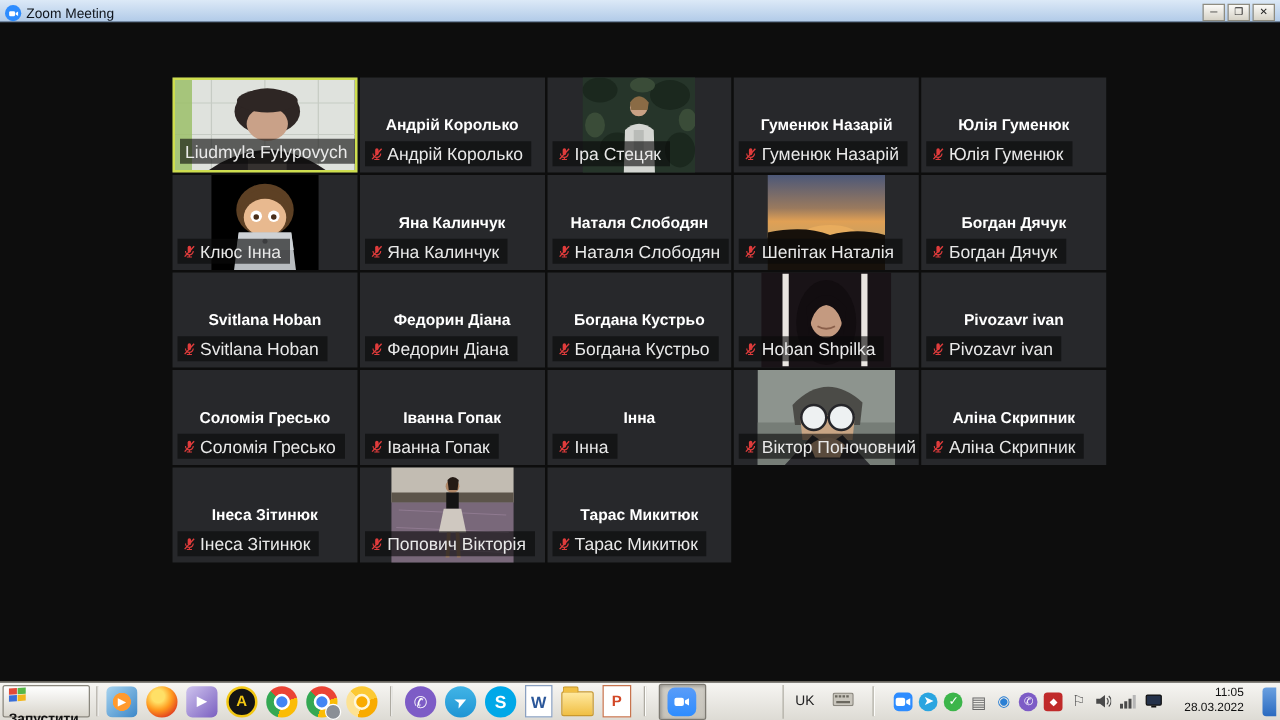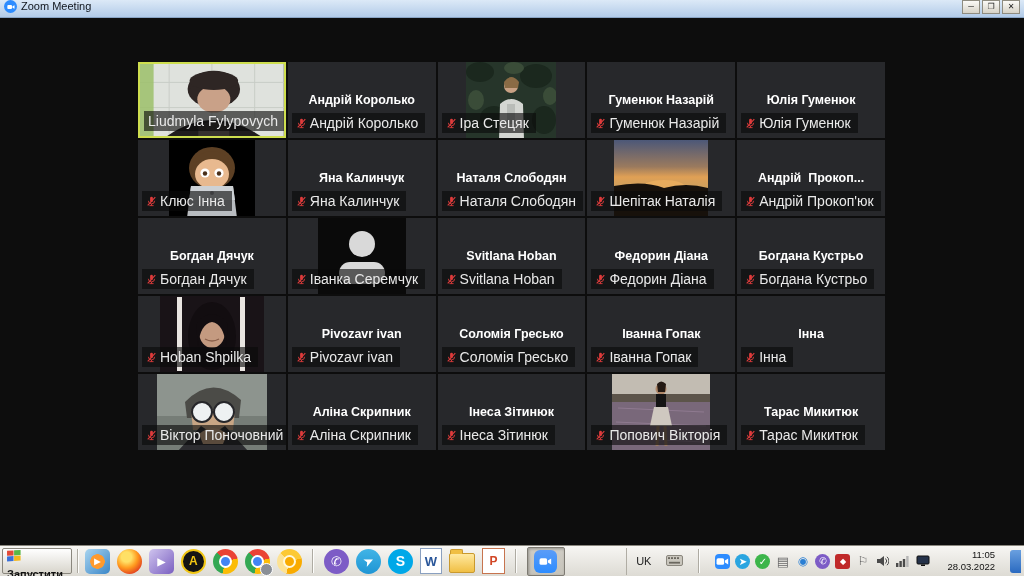--- a/index.html
+++ b/index.html
@@ -1,20 +1,20 @@
 <!DOCTYPE html>
 <html><head>
 <meta charset="utf-8">
 <style>
   html,body{margin:0;padding:0;background:#000;}
   body{width:1024px;height:576px;overflow:hidden;font-family:"Liberation Sans",sans-serif;position:relative;}
   .window{position:absolute;inset:0;}
 
   
-  .titlebar{position:absolute;top:0;left:0;right:0;height:18px;background:linear-gradient(#dcE9f7,#b2cbe8);border-bottom:1px solid #89a4c4;display:flex;align-items:flex-start;padding:0 4px;gap:4px;box-sizing:border-box;}
+  .titlebar{position:absolute;top:0;left:0;right:0;height:18px;background:linear-gradient(#dcE9f7,#b2cbe8);border-bottom:1px solid #89a4c4;display:flex;align-items:flex-end;padding:0 4px;gap:4px;box-sizing:border-box;}
   .app-ico{width:13px;height:13px;border-radius:50%;background:#2d8cff;display:flex;align-items:center;justify-content:center;flex:0 0 auto;}
   .title{font-size:11px;color:#10151c;}
   .winbtns{margin-left:auto;display:flex;gap:2px;}
   .wb{width:18px;height:14px;font-size:8px;line-height:10px;padding:0;background:linear-gradient(#fbfaf7,#d6d2c6);border:1px solid #8f8c80;color:#222;font-family:inherit;}
 
   
   .meeting{position:absolute;top:18px;left:0;right:0;bottom:31px;background:#0d0d0d;}
   .toast{position:absolute;top:5px;left:50%;transform:translateX(-50%);background:#2b2b2b;color:#fff;font-weight:bold;font-size:10.5px;padding:9px 16px;border-radius:9px;white-space:nowrap;}
   .grid{position:absolute;left:138px;top:44px;width:747px;display:grid;grid-template-columns:repeat(5,1fr);gap:2px;}
   .tile{position:relative;height:76px;background:#27282b;overflow:hidden;box-sizing:border-box;}
@@ -255,62 +255,30 @@
               <rect x="6" y="1" width="4" height="8" rx="2" fill="#e03c3c"></rect>
               <path d="M3.5 7a4.5 4.5 0 0 0 9 0" stroke="#e03c3c" fill="none" stroke-width="1.3"></path>
               <line x1="8" y1="11.5" x2="8" y2="14" stroke="#e03c3c" stroke-width="1.3"></line>
               <line x1="5" y1="14" x2="11" y2="14" stroke="#e03c3c" stroke-width="1.3"></line>
               <line x1="2.5" y1="13.5" x2="13.5" y2="1.5" stroke="#e03c3c" stroke-width="1.6"></line>
             </svg>
             <span>Шепітак Наталія</span>
           </div>
         </div>
         <div class="tile">
-          <div class="center-name">Андрій  Прокоп...</div>
-          <div class="plabel">
-            <svg width="11" height="11" viewBox="0 0 16 16">
-              <rect x="6" y="1" width="4" height="8" rx="2" fill="#e03c3c"></rect>
-              <path d="M3.5 7a4.5 4.5 0 0 0 9 0" stroke="#e03c3c" fill="none" stroke-width="1.3"></path>
-              <line x1="8" y1="11.5" x2="8" y2="14" stroke="#e03c3c" stroke-width="1.3"></line>
-              <line x1="5" y1="14" x2="11" y2="14" stroke="#e03c3c" stroke-width="1.3"></line>
-              <line x1="2.5" y1="13.5" x2="13.5" y2="1.5" stroke="#e03c3c" stroke-width="1.6"></line>
-            </svg>
-            <span>Андрій Прокоп'юк</span>
-          </div>
-        </div>
-        <div class="tile">
           <div class="center-name">Богдан Дячук</div>
           <div class="plabel">
             <svg width="11" height="11" viewBox="0 0 16 16">
               <rect x="6" y="1" width="4" height="8" rx="2" fill="#e03c3c"></rect>
               <path d="M3.5 7a4.5 4.5 0 0 0 9 0" stroke="#e03c3c" fill="none" stroke-width="1.3"></path>
               <line x1="8" y1="11.5" x2="8" y2="14" stroke="#e03c3c" stroke-width="1.3"></line>
               <line x1="5" y1="14" x2="11" y2="14" stroke="#e03c3c" stroke-width="1.3"></line>
               <line x1="2.5" y1="13.5" x2="13.5" y2="1.5" stroke="#e03c3c" stroke-width="1.6"></line>
             </svg>
             <span>Богдан Дячук</span>
-          </div>
-        </div>
-        <div class="tile">
-          <div class="avwrap">
-            <svg width="88" height="80" viewBox="0 0 88 80">
-              <rect width="88" height="80" fill="#0a0a0a"></rect>
-              <circle cx="44" cy="28" r="13" fill="#d9d9d9"></circle>
-              <rect x="21" y="46" width="46" height="22" rx="11" fill="#d9d9d9"></rect>
-            </svg>
-          </div>
-          <div class="plabel">
-            <svg width="11" height="11" viewBox="0 0 16 16">
-              <rect x="6" y="1" width="4" height="8" rx="2" fill="#e03c3c"></rect>
-              <path d="M3.5 7a4.5 4.5 0 0 0 9 0" stroke="#e03c3c" fill="none" stroke-width="1.3"></path>
-              <line x1="8" y1="11.5" x2="8" y2="14" stroke="#e03c3c" stroke-width="1.3"></line>
-              <line x1="5" y1="14" x2="11" y2="14" stroke="#e03c3c" stroke-width="1.3"></line>
-              <line x1="2.5" y1="13.5" x2="13.5" y2="1.5" stroke="#e03c3c" stroke-width="1.6"></line>
-            </svg>
-            <span>Іванка Серемчук</span>
           </div>
         </div>
         <div class="tile">
           <div class="center-name">Svitlana Hoban</div>
           <div class="plabel">
             <svg width="11" height="11" viewBox="0 0 16 16">
               <rect x="6" y="1" width="4" height="8" rx="2" fill="#e03c3c"></rect>
               <path d="M3.5 7a4.5 4.5 0 0 0 9 0" stroke="#e03c3c" fill="none" stroke-width="1.3"></path>
               <line x1="8" y1="11.5" x2="8" y2="14" stroke="#e03c3c" stroke-width="1.3"></line>
               <line x1="5" y1="14" x2="11" y2="14" stroke="#e03c3c" stroke-width="1.3"></line>

